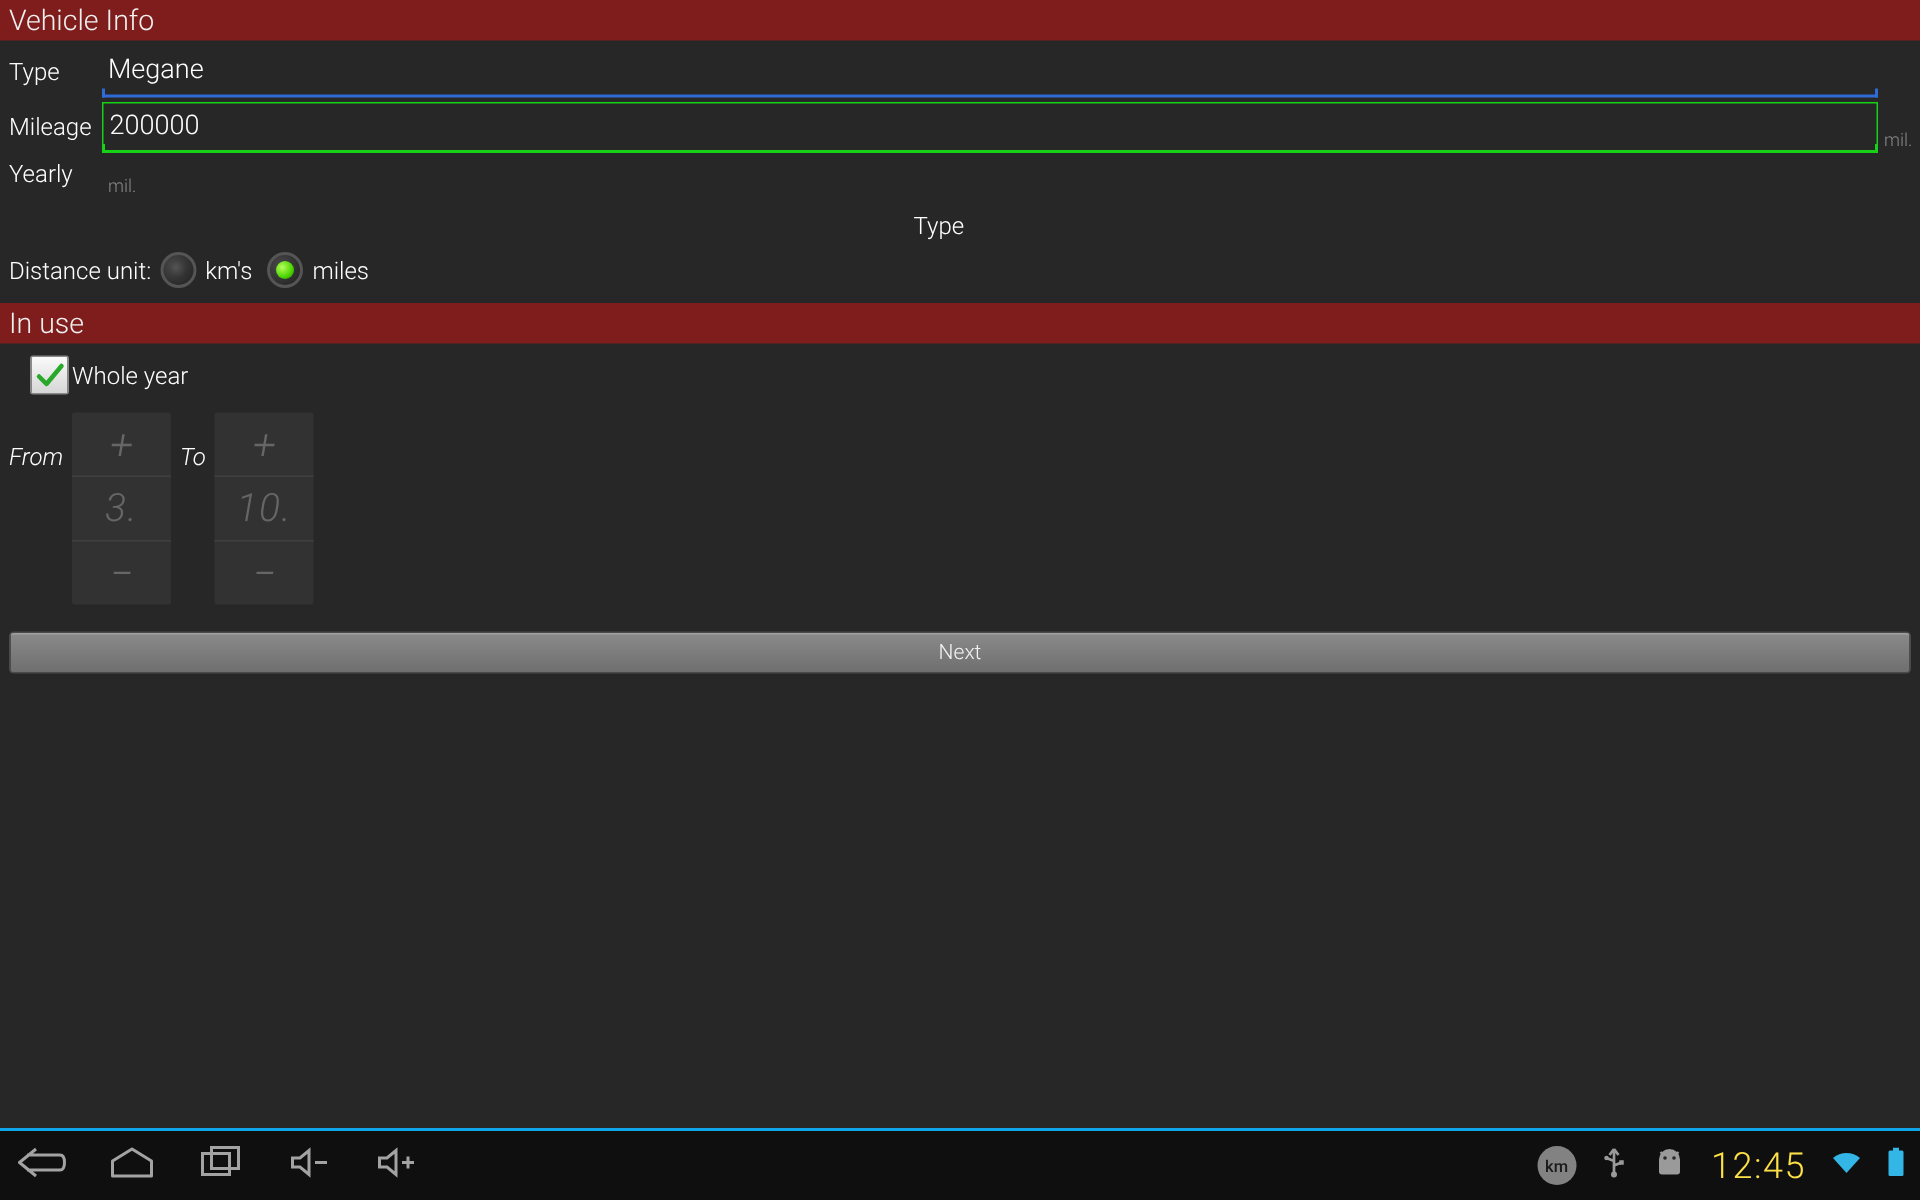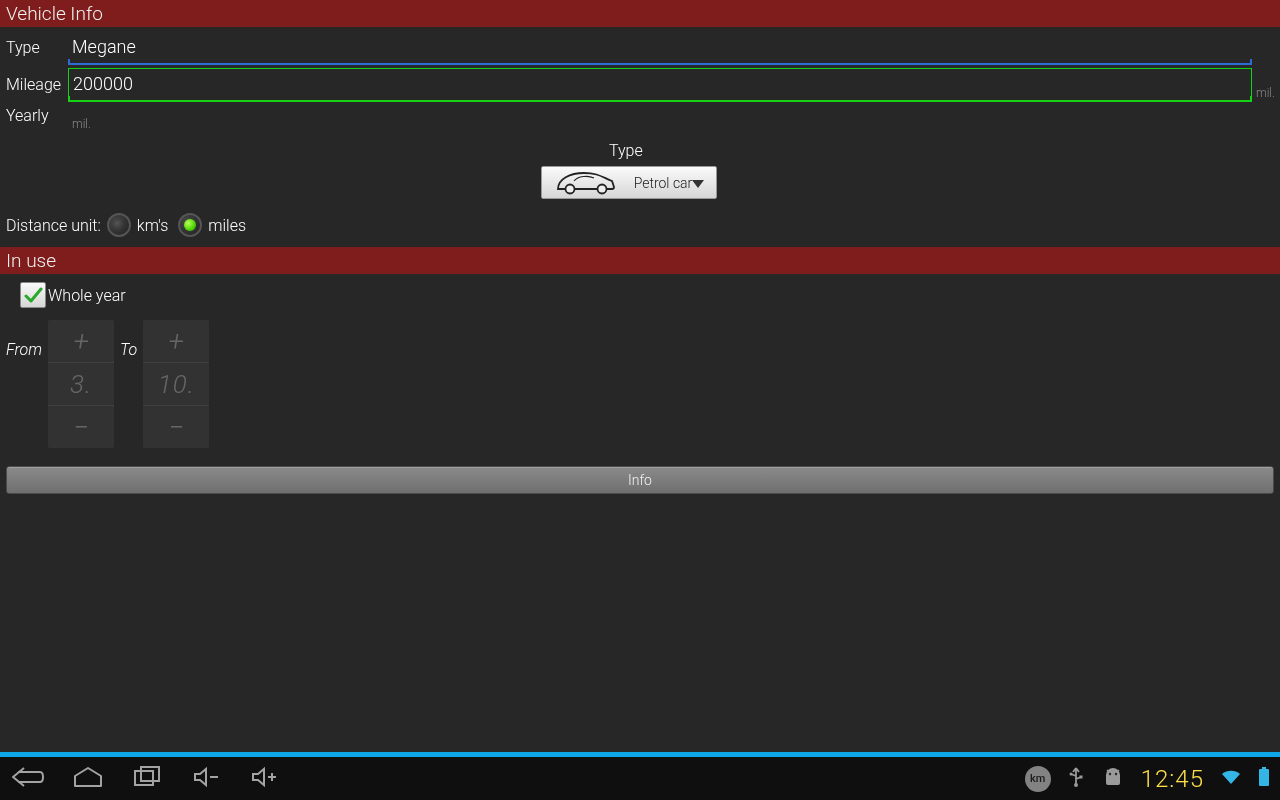--- a/index.html
+++ b/index.html
@@ -197,21 +197,21 @@
     display:flex; align-items:center; justify-content:center;
     box-shadow: inset 0 1px 0 rgba(255,255,255,0.2);
   }
 
   
   .sysbar {
     position:absolute;
     left:0; right:0; bottom:0;
     height:48px;
     background:#0f0f0f;
-    border-top:5px solid #0ea5e9;
+    border-top:2px solid #0ea5e9;
     display:flex;
     align-items:center;
     padding: 0 10px;
     color:#b8b8b8;
   }
   .sysbar-left { display:flex; gap:28px; align-items:center; }
   .sysbar-right { margin-left:auto; display:flex; align-items:center; gap:16px; color:#33b5e5; }
   .sysbtn { opacity:0.85; }
   .clock {
     font-size:24px;
@@ -255,36 +255,20 @@
     <div class="unit">mil.</div>
   </div>
 
   <div class="row">
     <div class="label">Yearly</div>
     <div class="unit">mil.</div>
   </div>
 
   <div class="row" style="align-items:center; padding-top:8px;flex-direction:column;">
     <div class="label label-type">Type</div>
-    <div class="dropdown">
-      <span class="car-icon">
-        <svg width="64" height="28" viewBox="0 0 64 28">
-          <path d="M4 22 C4 12, 16 6, 30 6 C44 6, 48 10, 58 14 L60 20 A2 2 0 0 1 58 22 L6 22 Z" fill="none" stroke="#222" stroke-width="1.8"></path>
-          <circle cx="16" cy="22" r="4.5" fill="#eee" stroke="#222" stroke-width="1.8"></circle>
-          <circle cx="48" cy="22" r="4.5" fill="#eee" stroke="#222" stroke-width="1.8"></circle>
-          <path d="M20 14 C24 9, 34 8, 40 11" fill="none" stroke="#222" stroke-width="1.2"></path>
-        </svg>
-      </span>
-      <span>Petrol car</span>
-      <span class="caret">
-        <svg width="12" height="8" viewBox="0 0 12 8">
-            <path d="M0 0 L12 0 L6 8 Z" fill="#333"></path>
-          </svg>
-      </span>
-    </div>
   </div>
 
   <div class="du-row">
     <span>Distance unit:</span>
     <span class="radio first">
         <span class="radio-dot"></span>
       </span>
     <span>km's</span>
     <span class="radio selected">
         <span class="radio-dot"></span>
@@ -314,21 +298,21 @@
     </div>
     <span class="spin-label">To</span>
     <div class="number-picker">
       <div class="np-btn">+</div>
       <div class="np-val">10.</div>
       <div class="np-btn">−</div>
     </div>
   </div>
 
   <div class="next-btn">
-    <span>Info</span>
+    <span>Next</span>
   </div>
 
   <div class="sysbar">
     <div class="sysbar-left">
       <span class="sysbtn">
         <svg width="34" height="24" viewBox="0 0 34 24">
             <path d="M14 3 L3 12 L14 21 M8 7 L30 7 Q33 7 33 12 Q33 17 30 17 L8 17" fill="none" stroke="#bdbdbd" stroke-width="2" stroke-linejoin="round"></path>
           </svg>
       </span>
       <span class="sysbtn">

